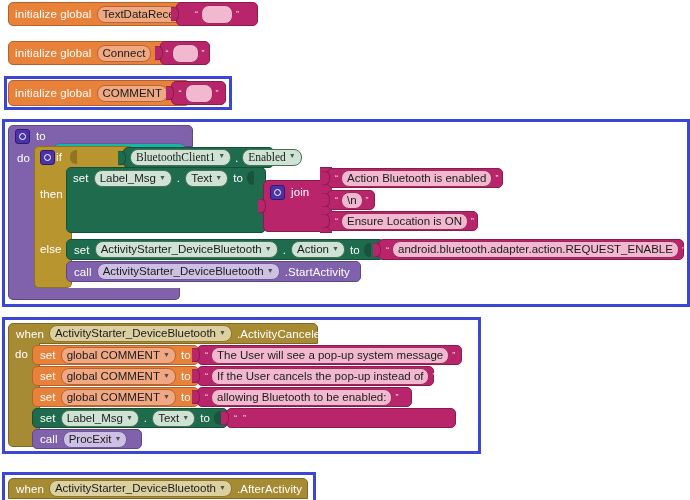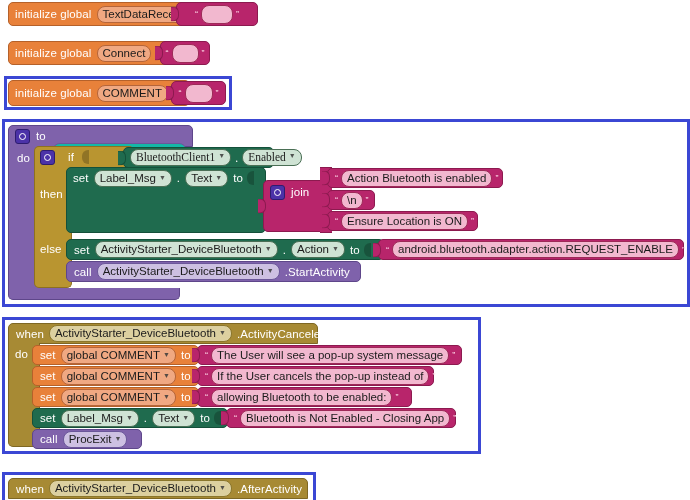--- a/index.html
+++ b/index.html
@@ -162,21 +162,21 @@
   </div>
 
   <div class="blk c-purple" style="left:8px;top:288px;width:172px;height:12px;border-radius:0 0 5px 5px;border-top:none;"></div>
 
   <div class="blk c-gold" style="left:34px;top:146px;width:100px;height:22px;border-radius:5px 5px 0 0;border-bottom:none;"></div>
   <div class="blk" style="left:34px;top:146px;width:120px;height:22px;">
     <div class="row" style="height:100%;padding-left:6px;">
       <span class="gear">
           <i></i>
         </span>
-      <span class="lbl" style="margin-left:13px;">if</span>
+      <span class="lbl" style="margin-left:1px;">if</span>
       <span class="socket" style="margin-left:8px;"></span>
     </div>
   </div>
 
   <div class="blk c-green r6" style="left:123px;top:147px;width:151px;height:21px;">
     <div class="plug green"></div>
     <div class="row" style="height:100%;padding-left:6px;font-family:Liberation Serif, serif;">
       <span class="field f-green">
         <span>BluetoothClient1</span>
         <span class="caret">▼</span>
@@ -400,23 +400,20 @@
         <span class="caret">▼</span>
       </span>
       <span class="lbl">to</span>
       <span class="socket"></span>
     </div>
   </div>
   <div class="blk c-magenta r6" style="left:226px;top:408px;width:230px;height:20px;">
     <div class="plug magenta"></div>
     <div class="row" style="height:100%;padding-left:4px;">
       <span class="q">“</span>
-      <span class="field f-pinkfield">
-        <span>Bluetooth is Not Enabled - Closing App</span>
-      </span>
       <span class="q">”</span>
     </div>
   </div>
 
   <div class="blk c-purple r6" style="left:32px;top:429px;width:110px;height:20px;">
     <div class="row" style="height:100%;padding-left:7px;">
       <span class="lbl">call</span>
       <span class="field f-purpledark" style="margin-left:5px;">
         <span>ProcExit</span>
         <span class="caret">▼</span>

